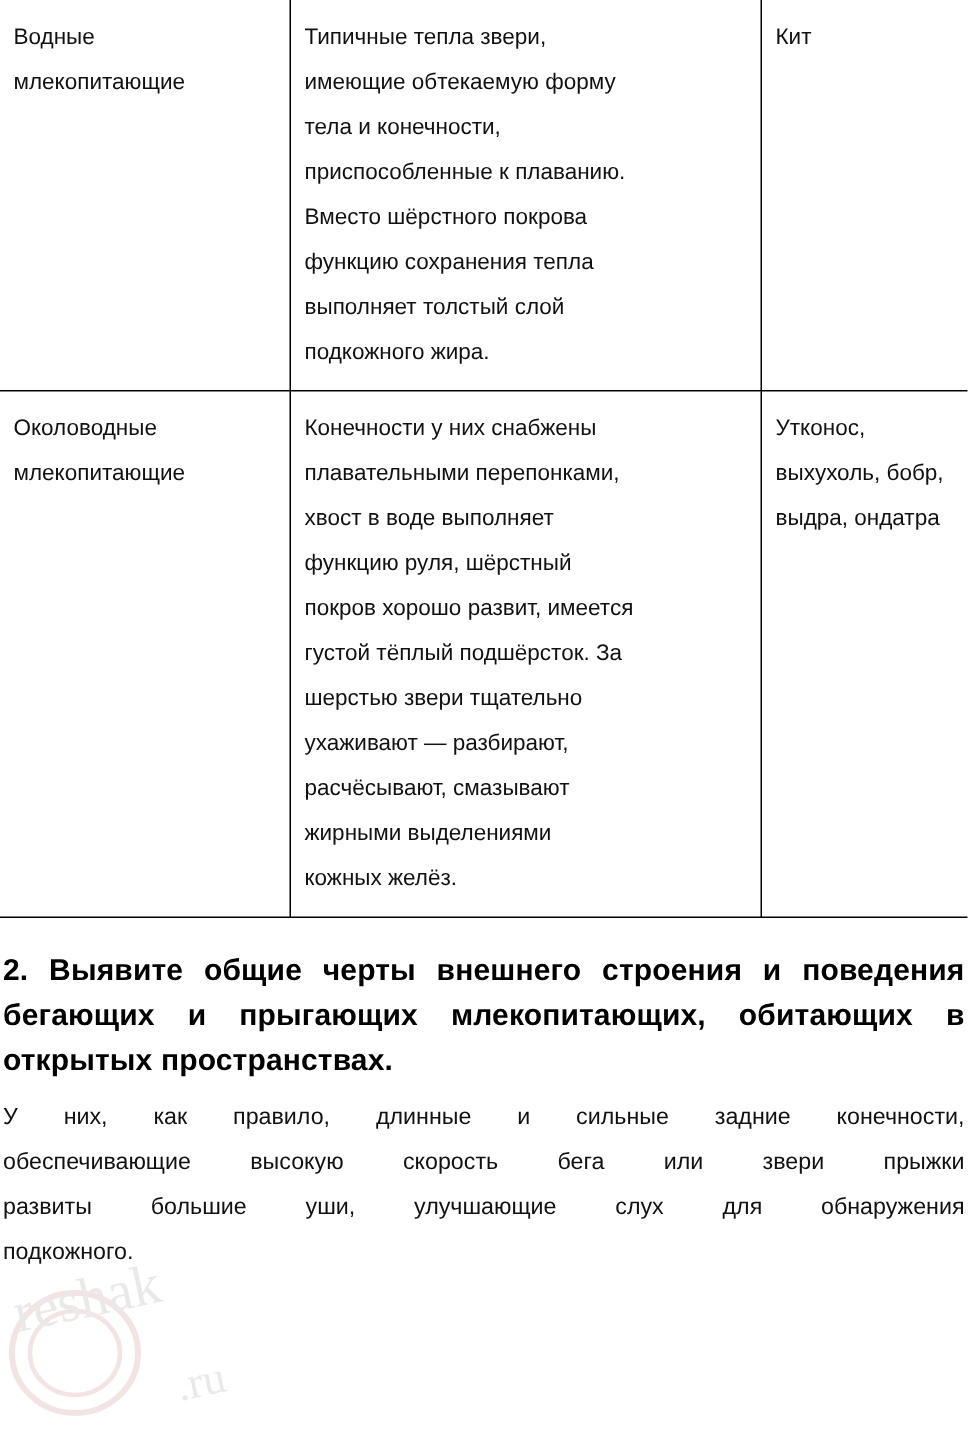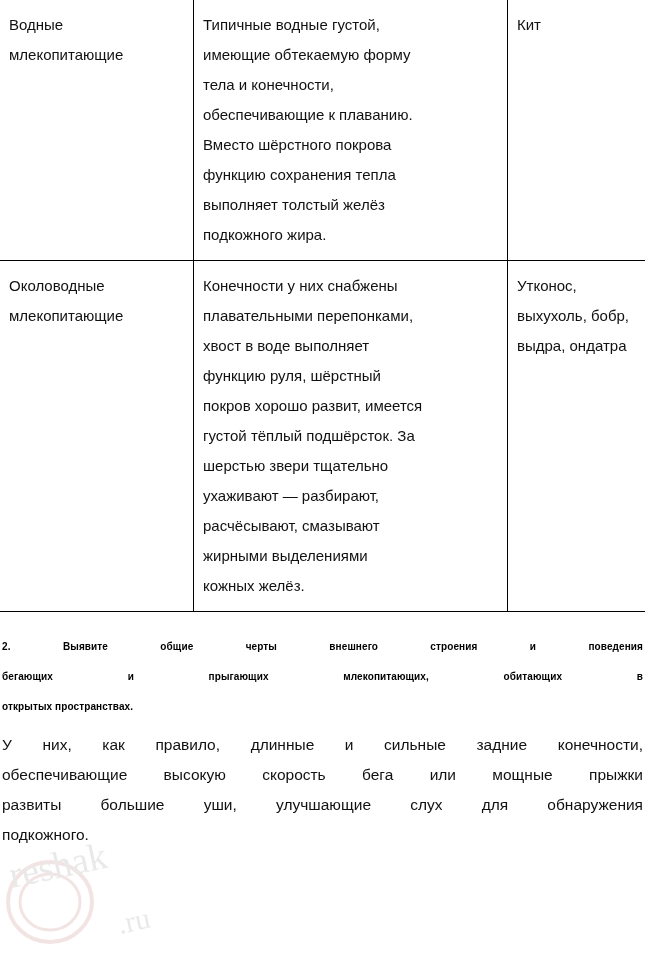--- a/index.html
+++ b/index.html
@@ -44,21 +44,21 @@
 
   table.bio-table tr:first-child td { border-top: none; }
   table.bio-table td:first-child { border-left: none; }
   table.bio-table td:last-child { border-right: none; }
 
   .cell-line { display: block; white-space: pre; }
 
   
   .question {
     margin: 20px 2px 0 2px;
-    font-size: 10px;
+    font-size: 20px;
     font-weight: bold;
     line-height: 30px;
     text-align: justify;
     color: #000000;
     letter-spacing: 0.1px;
   }
   .question .q-line {
     display: block;
     text-align: justify;
     text-align-last: justify;
@@ -103,27 +103,27 @@
 <div class="page">
 
   <table class="bio-table">
     <tbody>
       <tr>
         <td class="c1">
           <span class="cell-line">Водные</span>
           <span class="cell-line">млекопитающие</span>
         </td>
         <td class="c2">
-          <span class="cell-line">Типичные водные густой,</span>
+          <span class="cell-line">Типичные тепла звери,</span>
           <span class="cell-line">имеющие обтекаемую форму</span>
           <span class="cell-line">тела и конечности,</span>
-          <span class="cell-line">обеспечивающие к плаванию.</span>
+          <span class="cell-line">приспособленные к плаванию.</span>
           <span class="cell-line">Вместо шёрстного покрова</span>
           <span class="cell-line">функцию сохранения тепла</span>
-          <span class="cell-line">выполняет толстый желёз</span>
+          <span class="cell-line">выполняет толстый слой</span>
           <span class="cell-line">подкожного жира.</span>
         </td>
         <td class="c3">
           <span class="cell-line">Кит</span>
         </td>
       </tr>
       <tr>
         <td class="c1">
           <span class="cell-line">Околоводные</span>
           <span class="cell-line">млекопитающие</span>
@@ -151,21 +151,21 @@
   </table>
 
   <div class="question">
     <span class="q-line">2. Выявите общие черты внешнего строения и поведения</span>
     <span class="q-line">бегающих и прыгающих млекопитающих, обитающих в</span>
     <span class="q-line last">открытых пространствах.</span>
   </div>
 
   <div class="answer">
     <span class="a-line">У них, как правило, длинные и сильные задние конечности,</span>
-    <span class="a-line">обеспечивающие высокую скорость бега или мощные прыжки</span>
+    <span class="a-line">обеспечивающие высокую скорость бега или звери прыжки</span>
     <span class="a-line">развиты большие уши, улучшающие слух для обнаружения</span>
     <span class="a-line last">подкожного.</span>
   </div>
 
   <div class="watermark">
     <svg width="210" height="130" viewBox="0 0 210 130" xmlns="http://www.w3.org/2000/svg">
       <ellipse cx="48" cy="72" rx="42" ry="40" fill="none" stroke="#d9a7a7" stroke-width="4"></ellipse>
       <ellipse cx="48" cy="72" rx="30" ry="28" fill="none" stroke="#d9a7a7" stroke-width="3"></ellipse>
       <text x="10" y="58" font-family="Liberation Serif, serif" font-size="38" fill="#b9b9b9" transform="rotate(-12 10 58)">reshak</text>
       <text x="118" y="104" font-family="Liberation Serif, serif" font-size="30" fill="#b9b9b9" transform="rotate(-12 118 104)">.ru</text>

